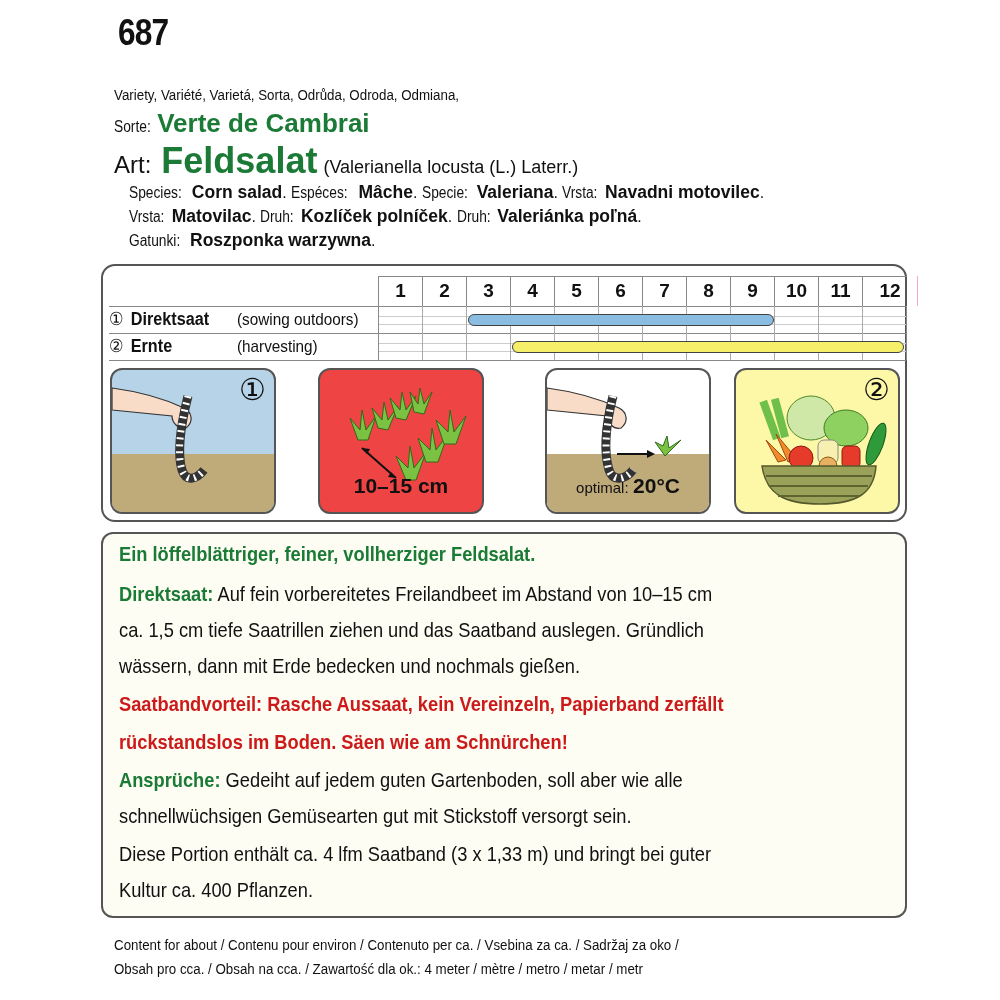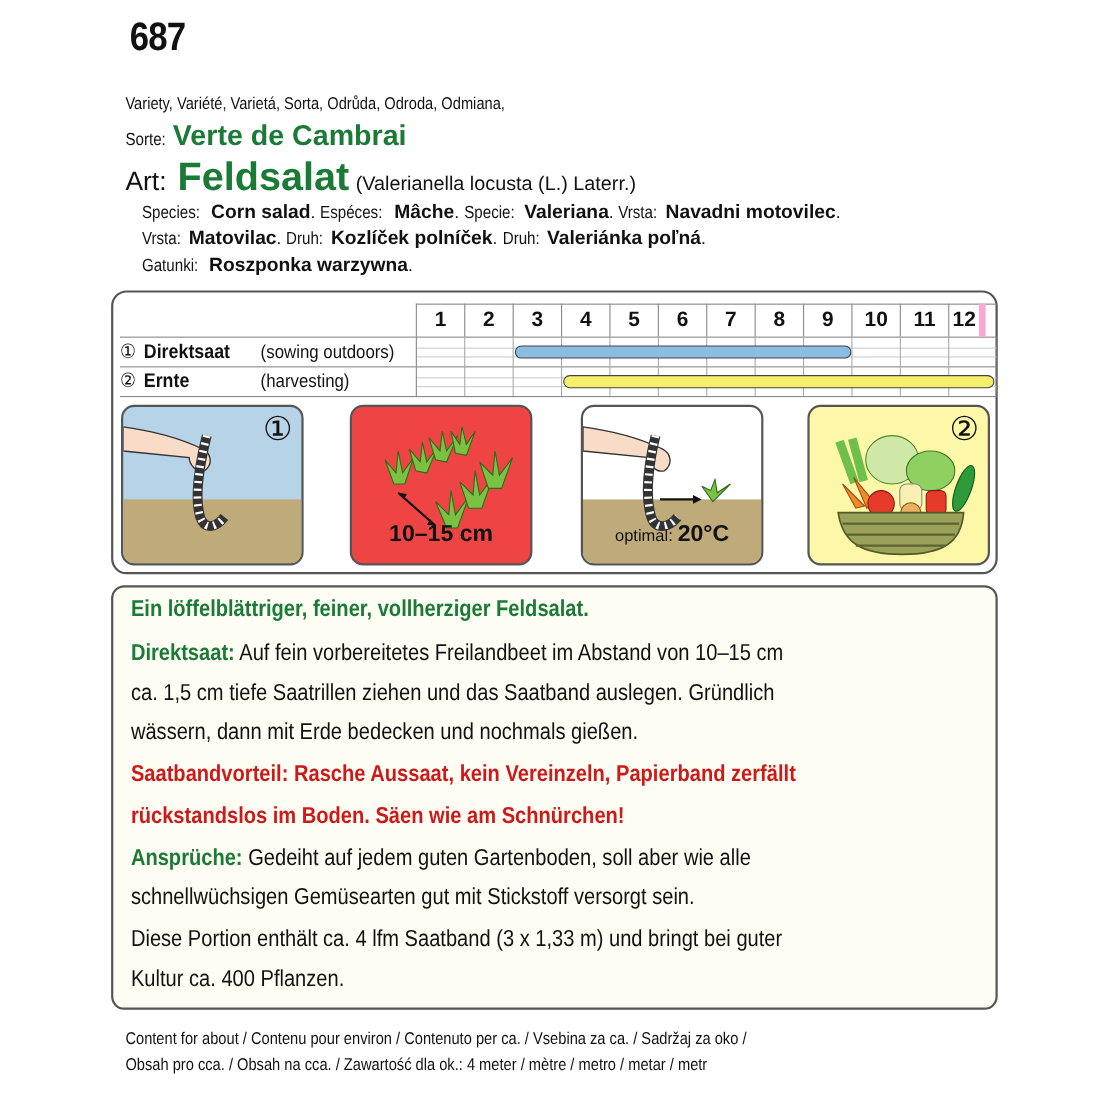--- a/index.html
+++ b/index.html
@@ -89,21 +89,21 @@
       <div class="month" style="left:44px;">2</div>
       <div class="month" style="left:88px;">3</div>
       <div class="month" style="left:132px;">4</div>
       <div class="month" style="left:176px;">5</div>
       <div class="month" style="left:220px;">6</div>
       <div class="month" style="left:264px;">7</div>
       <div class="month" style="left:308px;">8</div>
       <div class="month" style="left:352px;">9</div>
       <div class="month" style="left:396px;">10</div>
       <div class="month" style="left:440px;">11</div>
-      <div class="month" style="left:484px; border-right:6px solid #f9a8d4; width:34px;">12</div>
+      <div class="month" style="left:484px; border-right:1px solid #f9a8d4; width:56px;">12</div>
 
       <div class="grid-col" style="left:0; top:30px; height:54px; background:#888;"></div>
       <div class="grid-col" style="left:44px; top:30px; height:54px;"></div>
       <div class="grid-col" style="left:88px; top:30px; height:54px;"></div>
       <div class="grid-col" style="left:132px; top:30px; height:54px;"></div>
       <div class="grid-col" style="left:176px; top:30px; height:54px;"></div>
       <div class="grid-col" style="left:220px; top:30px; height:54px;"></div>
       <div class="grid-col" style="left:264px; top:30px; height:54px;"></div>
       <div class="grid-col" style="left:308px; top:30px; height:54px;"></div>
       <div class="grid-col" style="left:352px; top:30px; height:54px;"></div>
@@ -144,21 +144,21 @@
         <path d="M86 110 L76 86 L88 98 L90 76 L94 98 L106 82 L96 110 Z"></path>
         <path d="M106 92 L98 68 L110 80 L112 58 L116 80 L128 64 L118 92 Z"></path>
         <path d="M124 74 L116 50 L128 62 L130 40 L134 62 L146 46 L136 74 Z"></path>
       </g>
       <path d="M42 78 L76 108" stroke="#111" stroke-width="2"></path>
       <path d="M42 78 l8 1 l-3 5 z M76 108 l-8 -1 l3 -5 z" fill="#111"></path>
     </svg>
     <div class="pic-label" style="bottom:14px; font-size:21px;">10–15 cm</div>
   </div>
 
-  <div class="pic" style="left:425px; background:#ffffff;">
+  <div class="pic" style="left:442px; background:#ffffff;">
     <div class="soil" style="height:58px;"></div>
     <svg width="166" height="146" viewBox="0 0 166 146">
       <path d="M0 18 C30 22 55 30 72 38 C80 42 82 52 74 58 C66 60 60 52 60 46 L0 40 Z" fill="#f8dcc8" stroke="#333" stroke-width="1.2"></path>
       <path d="M66 26 C60 50 56 80 62 100 C66 112 78 110 86 100" fill="none" stroke="#333" stroke-width="9"></path>
       <path d="M66 26 C60 50 56 80 62 100 C66 112 78 110 86 100" fill="none" stroke="#fff" stroke-width="7" stroke-dasharray="2 5"></path>
       <path d="M70 84 L100 84" stroke="#111" stroke-width="2"></path>
       <path d="M100 80 L108 84 L100 88 Z" fill="#111"></path>
       <path d="M118 86 L108 72 L116 76 L120 66 L122 78 L134 70 Z" fill="#7cc242" stroke="#2e6b1a" stroke-width="1"></path>
     </svg>
     <div class="pic-label" style="bottom:14px;">

